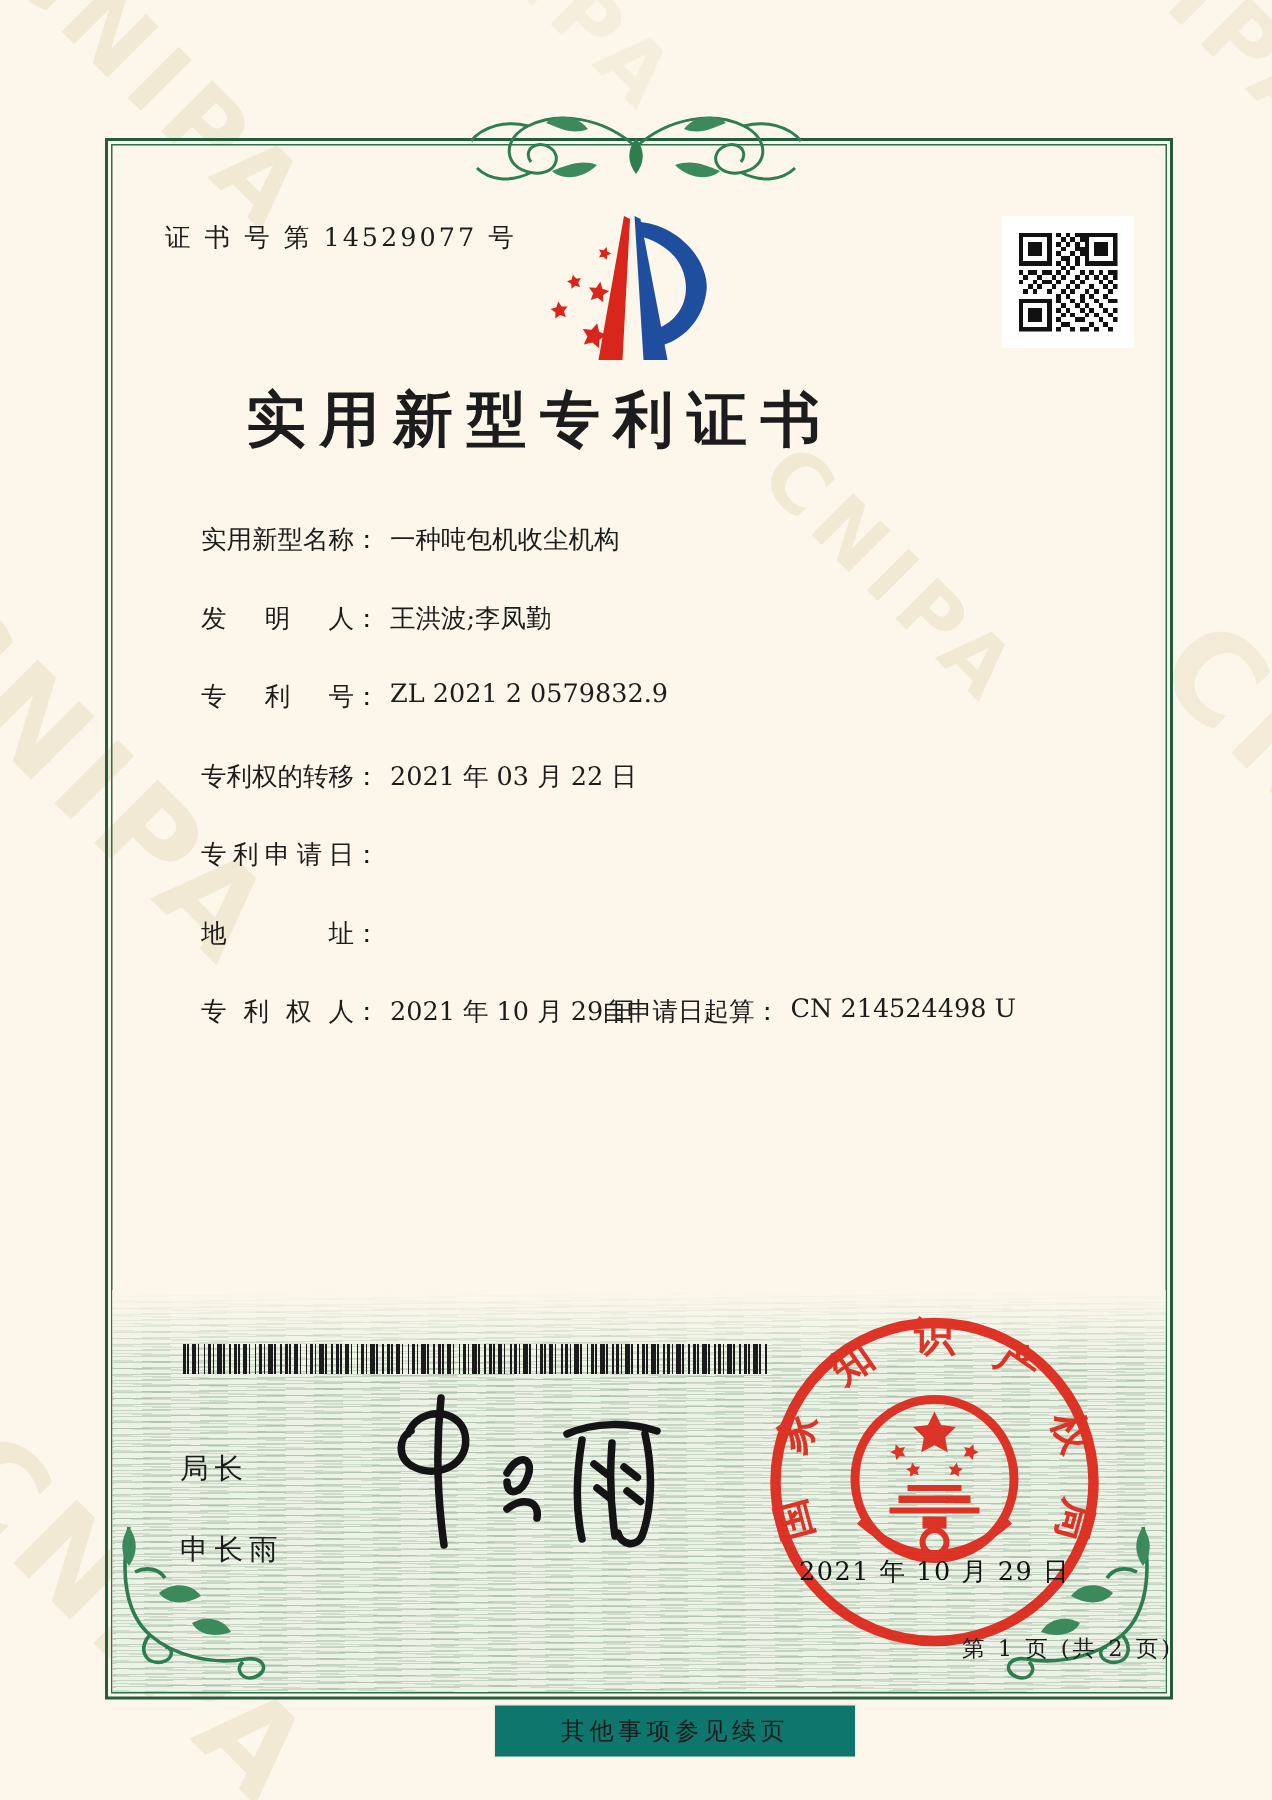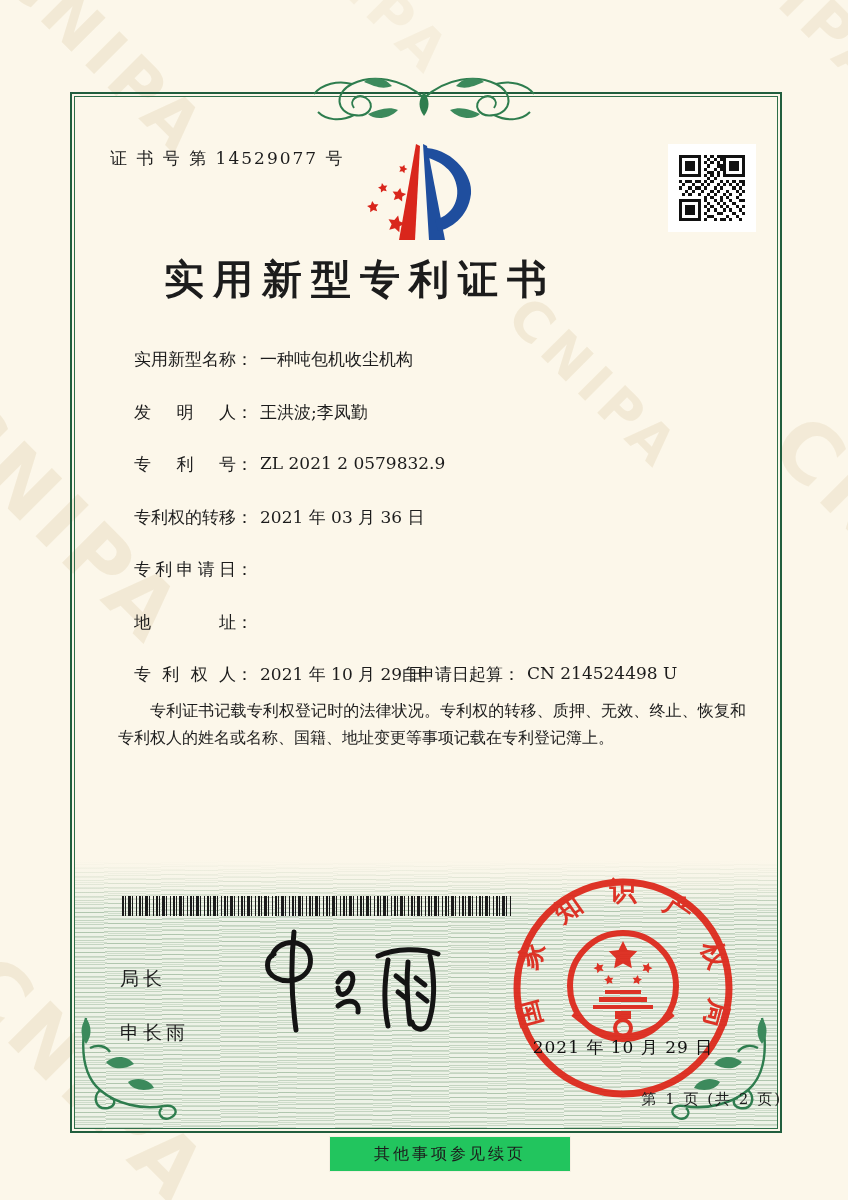--- a/index.html
+++ b/index.html
@@ -68,21 +68,21 @@
   .offtitle{left:120px;top:966px;font-size:19px;letter-spacing:4px;z-index:2;
     font-family:"DejaVu Sans","Liberation Sans",sans-serif;}
   .offname{left:120px;top:1004px;font-size:19px;letter-spacing:4px;z-index:2;
     font-family:"DejaVu Sans","Liberation Sans",sans-serif;margin-top:16px;}
   .signature{left:250px;top:926px;width:200px;height:112px;z-index:2;}
   .seal{left:503px;top:868px;width:240px;height:240px;z-index:2;}
   .sealdate{left:518px;top:1036px;width:210px;text-align:center;font-size:17px;
     letter-spacing:1px;color:#101010;z-index:3;}
   .pageinfo{left:70px;top:1090px;width:712px;text-align:right;font-size:15px;
     letter-spacing:2px;z-index:2;}
-  .notebox{left:330px;top:1137px;width:240px;height:34px;background:#22c55e;
+  .notebox{left:330px;top:1137px;width:240px;height:34px;background:#0f766e;
     display:flex;align-items:center;justify-content:center;font-size:16px;
     letter-spacing:3px;z-index:2;box-shadow:0 0 0 1px rgba(120,110,80,.06);}
 </style>
 </head>
 <body>
 
 <div class="wm" style="left:-24px;top:14px;font-size:66px;">CNIPA</div>
 <div class="wm" style="left:252px;top:-46px;font-size:56px;opacity:.35;">CNIPA</div>
 <div class="wm" style="left:676px;top:-40px;font-size:62px;opacity:.5;">CNIPA</div>
 <div class="wm" style="left:486px;top:352px;font-size:54px;">CNIPA</div>
@@ -192,21 +192,21 @@
     <span class="fvalue">王洪波;李凤勤</span>
   </div>
   <div class="frow">
     <span class="flabel">专利号</span>
       <span class="fcolon">：</span>
     <span class="fvalue">ZL 2021 2 0579832.9</span>
   </div>
   <div class="frow">
     <span class="flabel">专利权的转移</span>
       <span class="fcolon">：</span>
-    <span class="fvalue">2021 年 03 月 36 日</span>
+    <span class="fvalue">2021 年 03 月 22 日</span>
   </div>
   <div class="frow">
     <span class="flabel">专利申请日</span>
       <span class="fcolon">：</span>
   </div>
   <div class="frow">
     <span class="flabel">地址</span>
       <span class="fcolon">：</span>
   </div>
   <div class="frow">
@@ -217,21 +217,20 @@
     </span>
     <span class="fgroup">
       <span class="flabel">自申请日起算</span>
         <span class="fcolon">：</span>
       <span class="fvalue">CN 214524498 U</span>
     </span>
   </div>
 </div>
 
 <div class="abs paras">
-  <p>专利证书记载专利权登记时的法律状况。专利权的转移、质押、无效、终止、恢复和专利权人的姓名或名称、国籍、地址变更等事项记载在专利登记簿上。</p>
 </div>
 
 <div class="abs barcode"></div>
 
 <div class="abs offtitle">局长</div>
 <div class="abs offname">申长雨</div>
 
 <svg class="abs signature" viewBox="0 0 200 112">
   <g stroke="#141414" stroke-width="5" fill="none" stroke-linecap="round" stroke-linejoin="round">
     <path d="M44,6 C41,34 41,68 46,104"></path>

